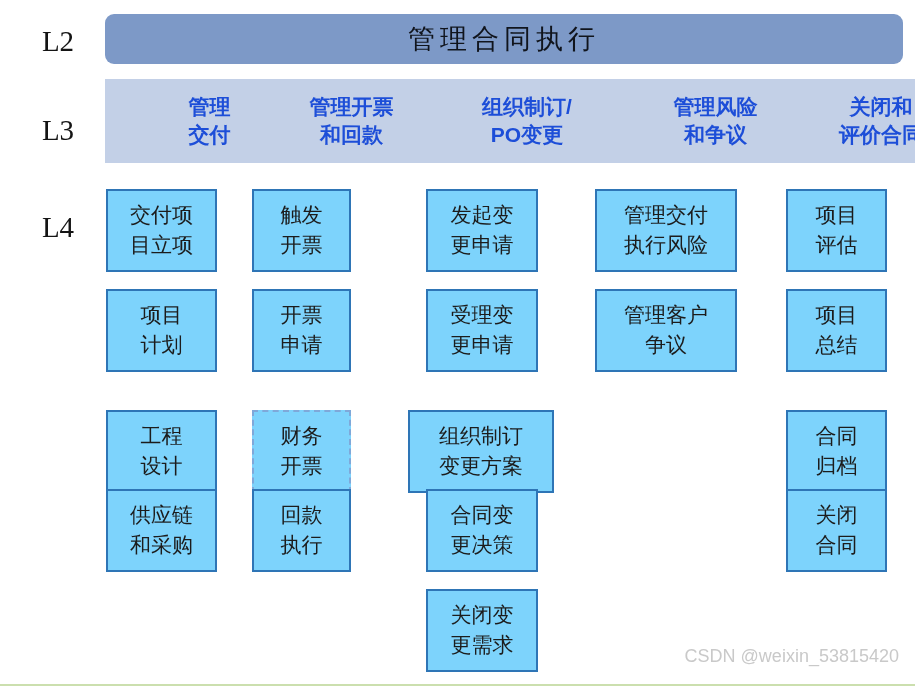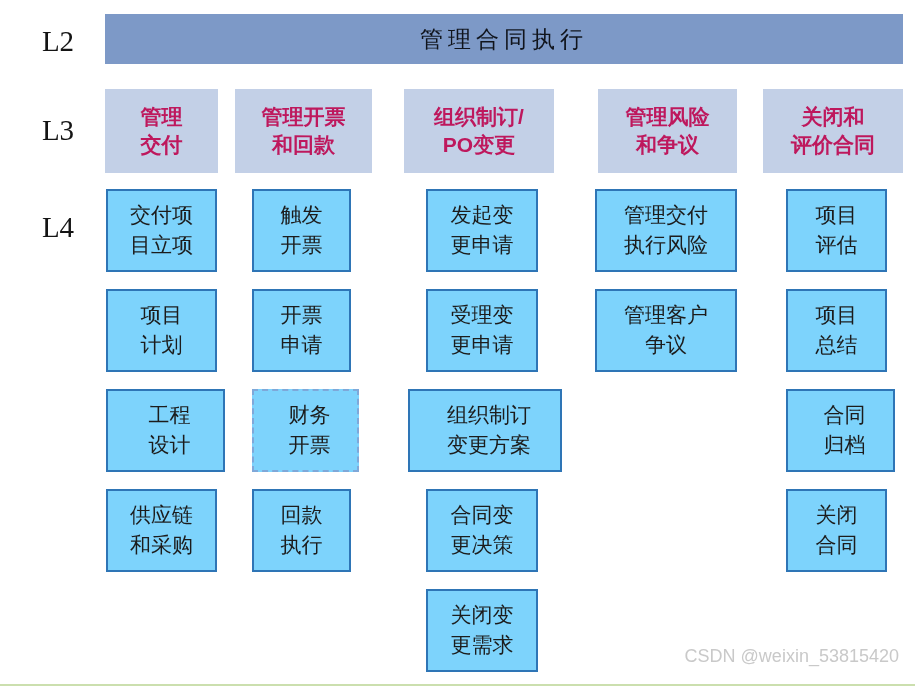--- a/index.html
+++ b/index.html
@@ -21,29 +21,30 @@
     font-family:"Liberation Serif","DejaVu Serif",serif;
     font-size:29px;color:#141414;
   }
   .lbl-l2{top:25px;}
   .lbl-l3{top:114px;}
   .lbl-l4{top:211px;}
   .l2-bar{
     position:absolute;left:105px;top:14px;width:798px;height:50px;
     background:var(--l2-fill);
     display:flex;align-items:center;justify-content:center;
-    font-size:23px;color:#10141c;letter-spacing:5px;
+    font-size:27px;color:#10141c;letter-spacing:5px;border-radius:9px;
   }
   .l3-box{
-    position:absolute;top:89px;height:84px;
+    position:absolute;top:79px;height:84px;
     background:var(--l3-fill);
     display:flex;align-items:center;justify-content:center;text-align:center;
     font-family:"Liberation Sans","DejaVu Sans",sans-serif;
-    font-weight:bold;font-size:21px;line-height:1.35;color:#be185d;
+    font-weight:bold;font-size:21px;line-height:1.35;color:#1d4ed8;
     white-space:pre-line;
+    padding-left:48px;
   }
   .l3-1{left:105px;width:113px;}
   .l3-2{left:235px;width:137px;}
   .l3-3{left:404px;width:150px;}
   .l3-4{left:598px;width:139px;}
   .l3-5{left:763px;width:140px;}
   .l4-box{
     position:absolute;height:79px;background:#7dd3fc;
     border:2px solid var(--l4-border);
     display:flex;align-items:center;justify-content:center;text-align:center;
@@ -53,21 +54,21 @@
   }
   .l4-box.dashed{border:2px dashed var(--l4-border-dashed);}
   .c1{left:106px;width:107px;}
   .c2{left:252px;width:95px;}
   .c3{left:426px;width:108px;}
   .c3w{left:408px;width:142px;}
   .c4{left:595px;width:138px;}
   .c5{left:786px;width:97px;}
   .r1{top:189px;}
   .r2{top:289px;}
-  .r3{top:389px;padding-left:8px;}
+  .r3{top:410px;}
   .r4{top:489px;}
   .r5{top:589px;}
   .watermark{
     position:absolute;right:16px;top:646px;
     font-family:"Liberation Sans","DejaVu Sans",sans-serif;
     font-size:18px;color:var(--watermark);
   }
   .bottom-line{
     position:absolute;left:0;bottom:2px;width:915px;height:2px;
     background:var(--bottom-line);

